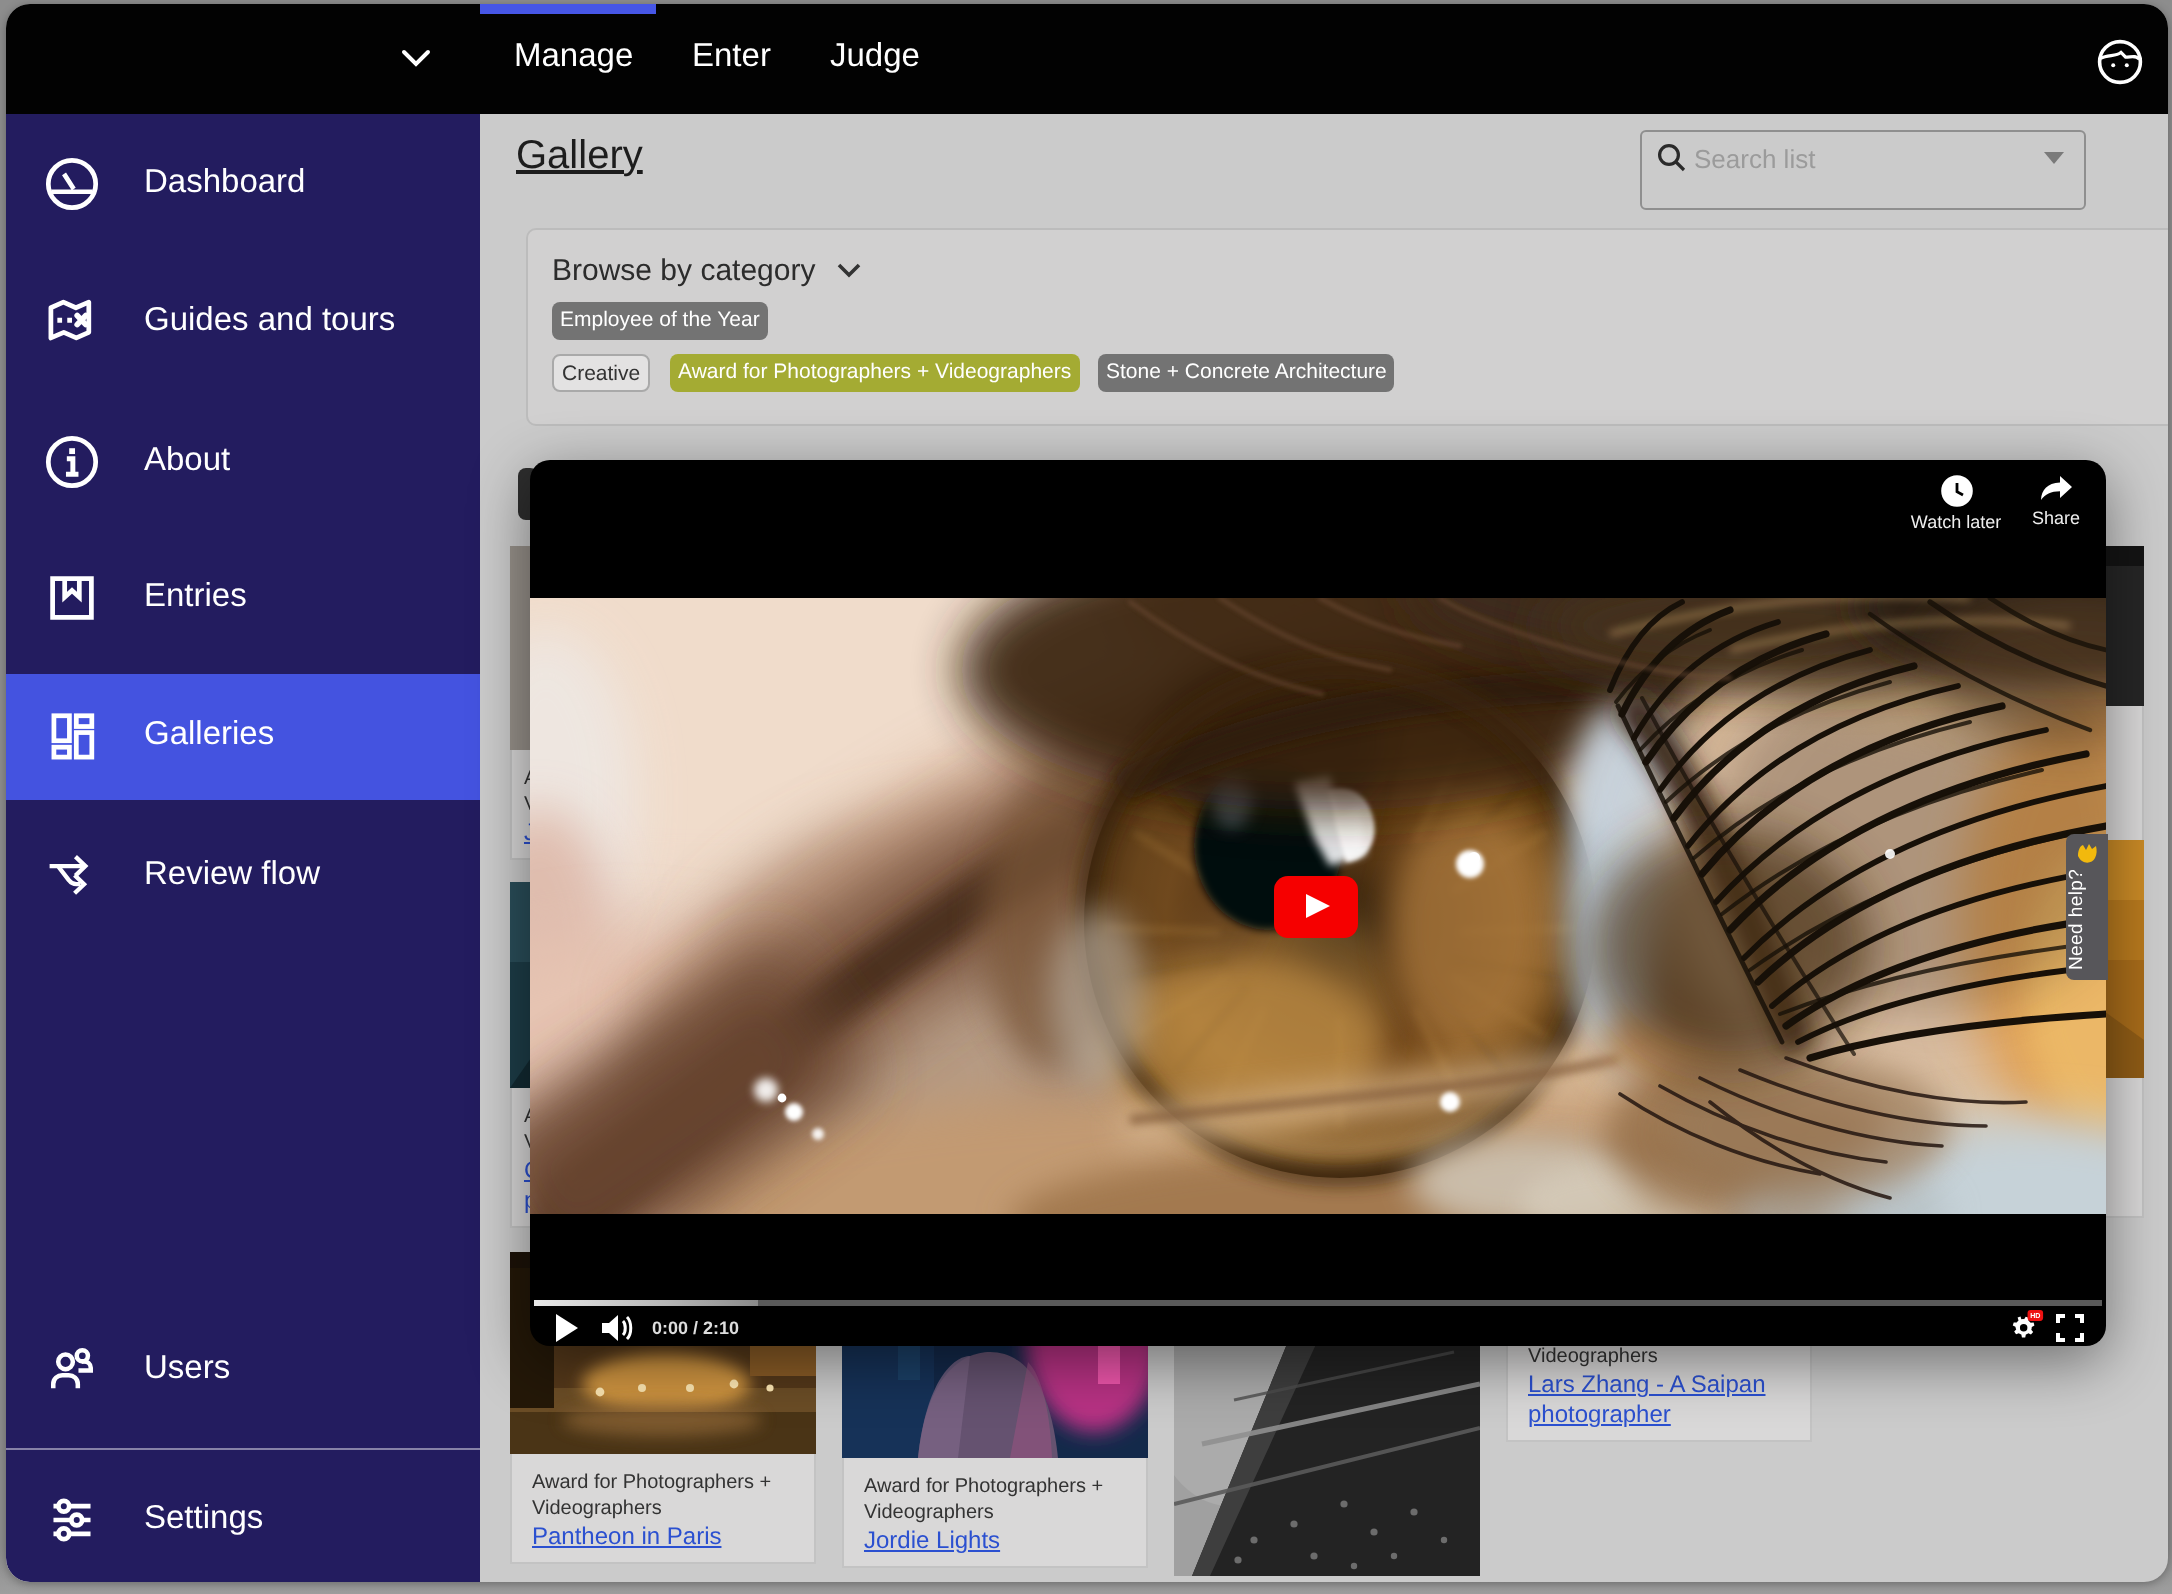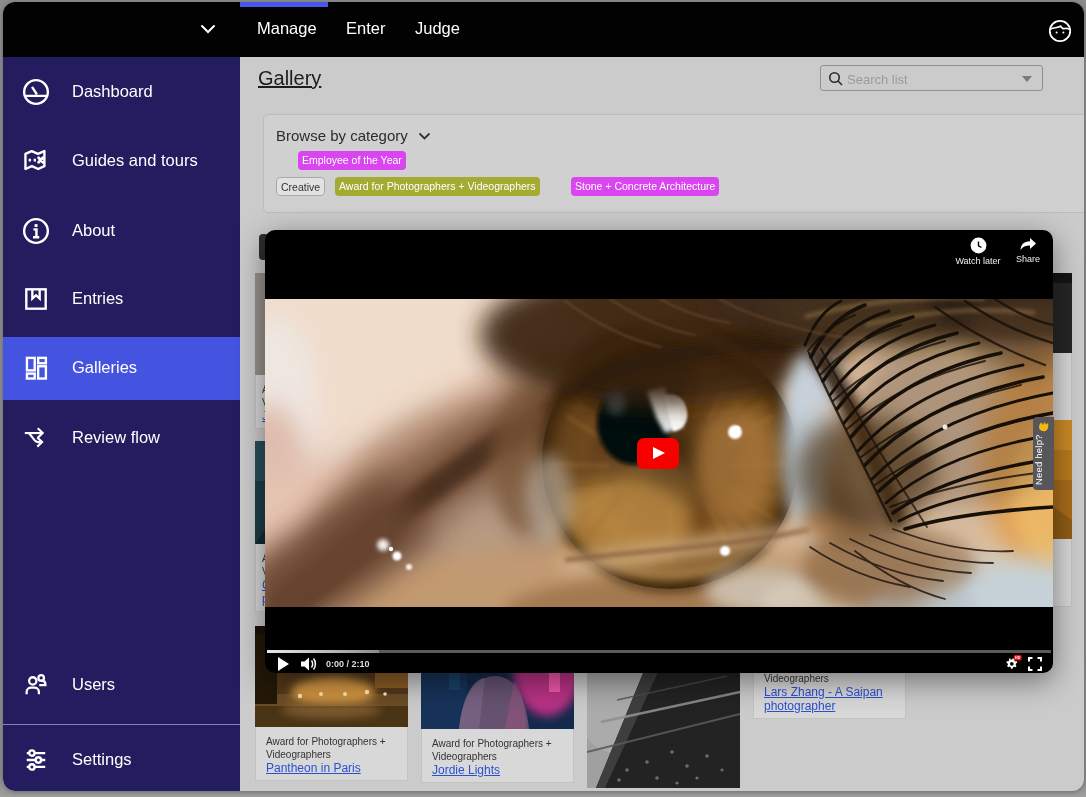--- a/index.html
+++ b/index.html
@@ -12,28 +12,28 @@
 .nav { position:absolute; top:17px; color:#fff; font-size:16.5px; }
 .acct { position:absolute; left:1045px; top:17px; }
 .side { position:absolute; left:0; top:55px; width:237px; height:734px; background:#231c5f; border-bottom-left-radius:12px; }
 .item { position:absolute; left:0; width:237px; height:28px; color:#fff; font-size:16.5px; }
 .item .ic { position:absolute; left:19px; top:0px; }
 .item .tx { position:absolute; left:69px; top:4px; }
 .hl { position:absolute; left:0; top:280px; width:237px; height:63px; background:#4453e0; }
 .sdiv { position:absolute; left:0; top:667px; width:237px; height:1px; background:rgba(255,255,255,.45); }
 .content { position:absolute; left:237px; top:55px; width:844px; height:734px; }
 h1.gal { position:absolute; left:18px; top:10px; font-size:20px; font-weight:400; color:#1d1d1d;text-decoration:underline; }
-.search { position:absolute; left:580px; top:8px; width:223px; height:26px; border:1px solid #8f8f8f; border-radius:3px; }
+.search { position:absolute; left:580px; top:8px; width:223px; height:40px; border:1px solid #8f8f8f; border-radius:3px; }
 .search .ph { position:absolute; left:26px; top:6px; font-size:13px; color:#9b9b9b; }
 .search .mag { position:absolute; left:7px; top:5px; }
 .search .car { position:absolute; right:10px; top:10px; width:0; height:0; border-left:5px solid transparent; border-right:5px solid transparent; border-top:6px solid #7a7a7a; }
 .panel { position:absolute; left:23px; top:57px; width:907px; height:99px; background:#d1d0d0; border:1px solid #bcbcbc; border-radius:5px; }
 .browse { position:absolute; left:12px; top:12px; font-size:15px; color:#2c2c2c; }
 .chip { position:absolute; height:19px; border-radius:4px; font-size:10.5px; line-height:19px; padding:0 4px; white-space:nowrap; }
-.chip.navy { background:#d946ef; color:#fff;margin-left:22px; }
+.chip.navy { background:#737373; color:#fff; }
 .chip.olive { background:#a4ab33; color:#fff; }
 .chip.lite { background:#e3e2e2; color:#333; border:1px solid #a9a9a9; }
 .card { position:absolute; width:153px; }
 .cimg { width:153px; }
 .ccap { width:153px; background:#d9d8d8; border:1px solid #c3c3c3; border-top:none; padding:8px 10px 5px 10px; font-size:10px; color:#333; line-height:13px; }
 .ccap a { color:#2b50d0; font-size:12px; line-height:14px; text-decoration:underline; }
 
 .ovl { position:absolute; left:262px; top:228px; width:788px; height:443px; background:#000; border-radius:10px; box-shadow:0 8px 30px rgba(0,0,0,.45); z-index:50; }
 .ovl .vid { position:absolute; left:0; top:69px; width:788px; height:308px; }
 .yt { position:absolute; left:372px; top:208px; width:42px; height:31px; background:#f60000; border-radius:7px; }

